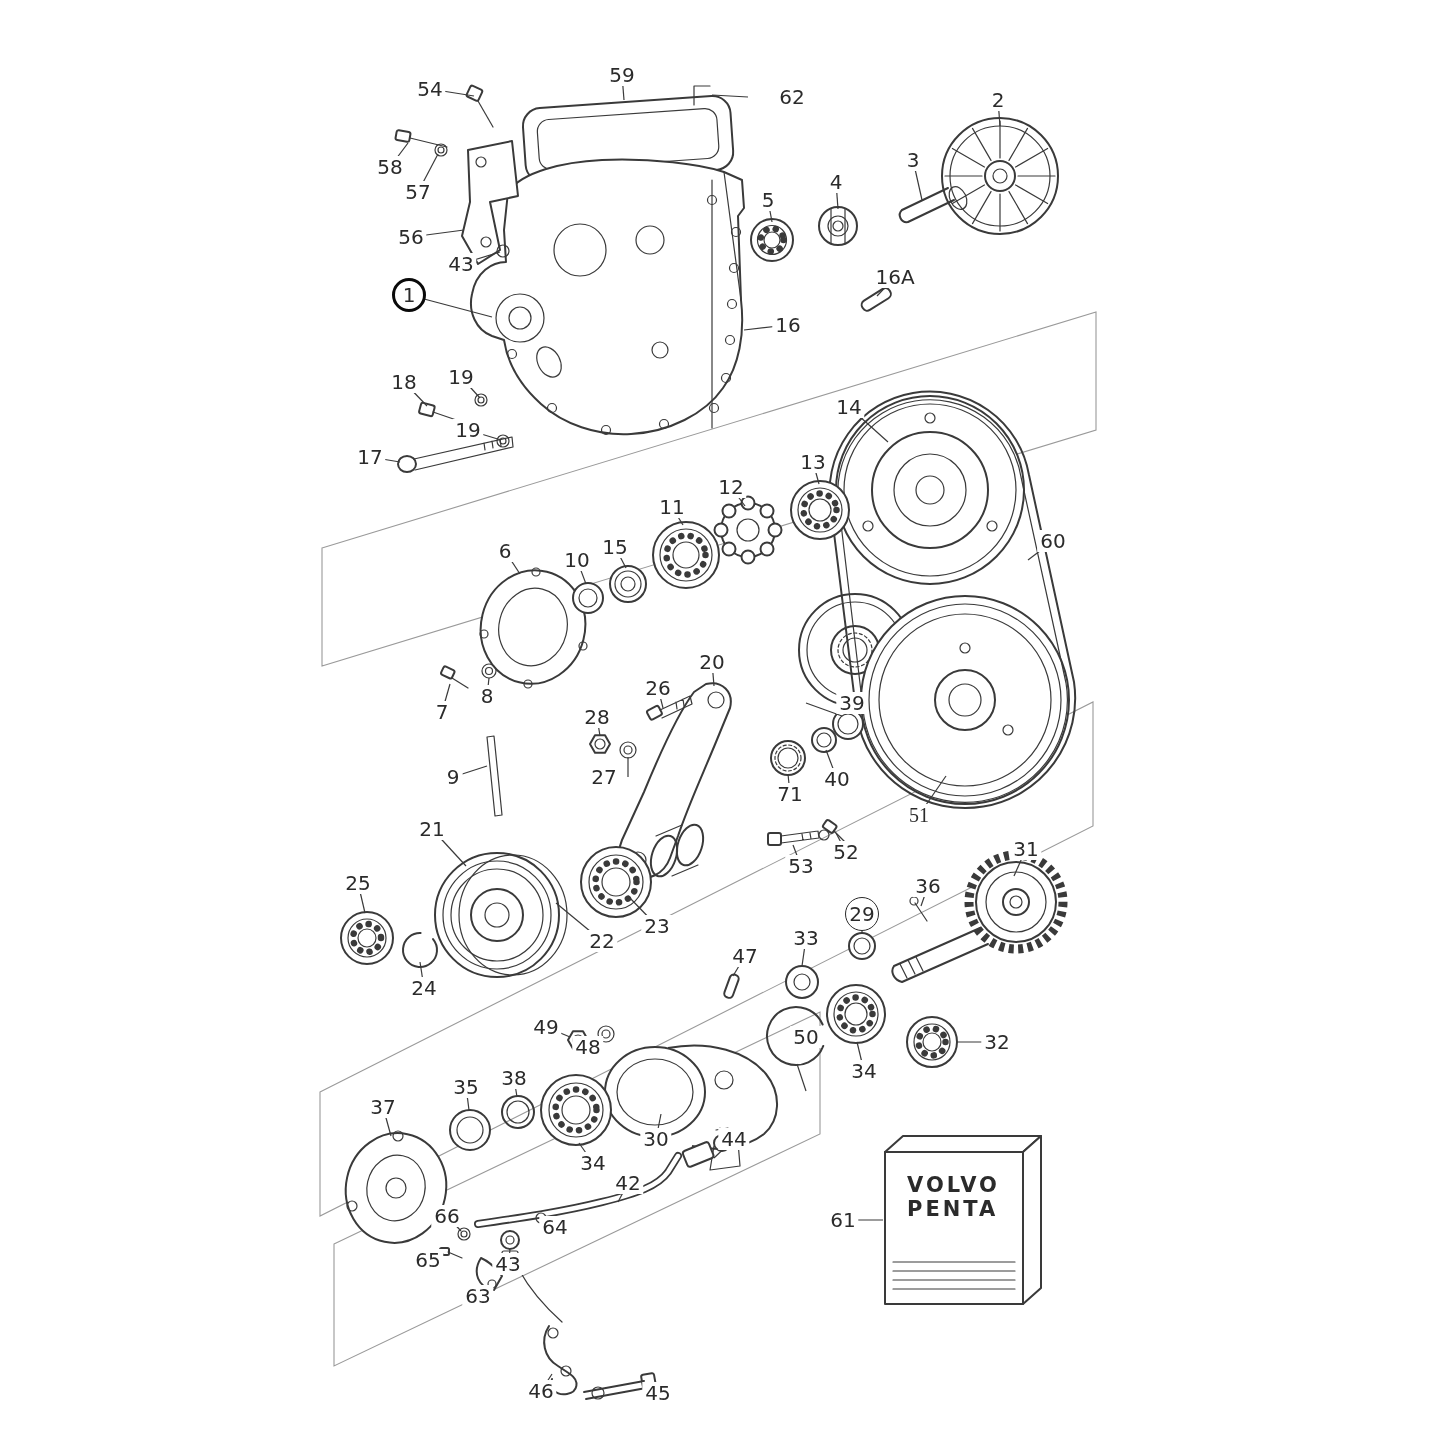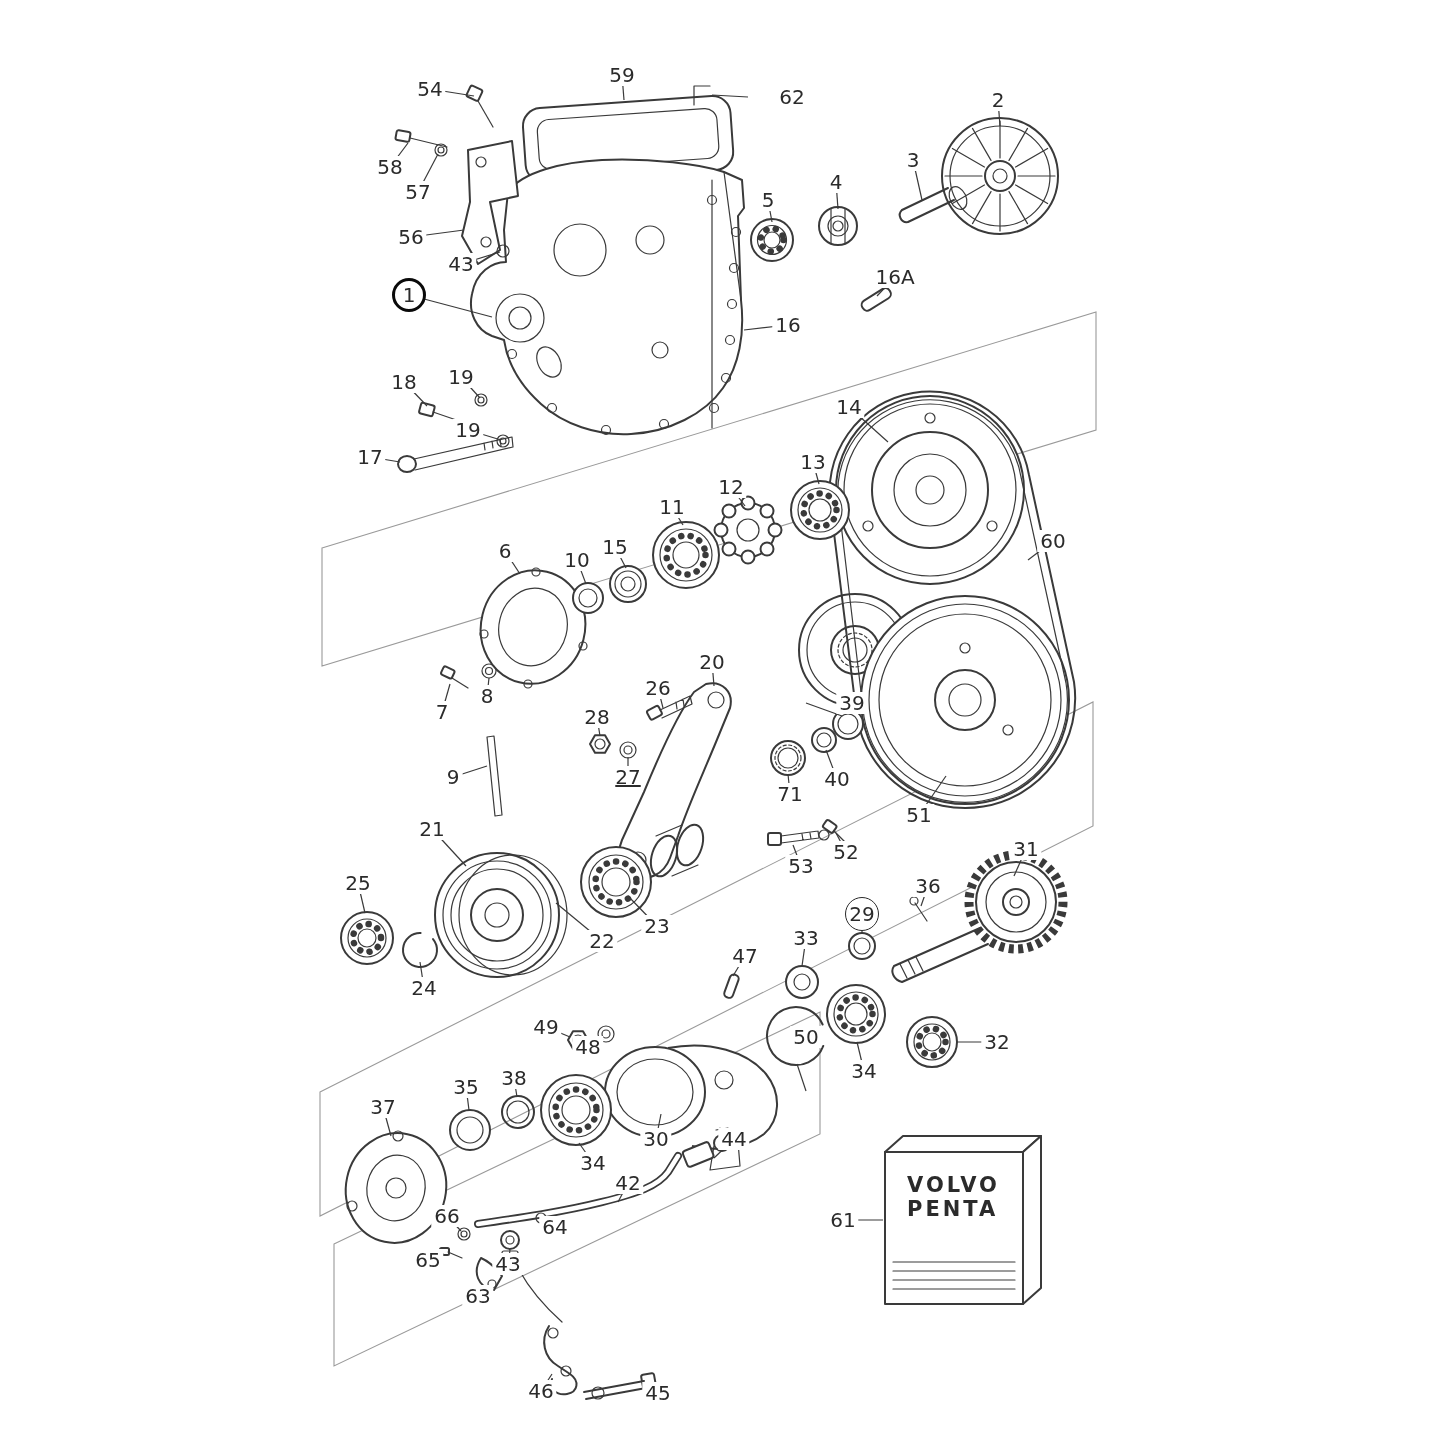--- a/index.html
+++ b/index.html
@@ -510,25 +510,25 @@
       <div class="callout" style="left: 1053px; top: 541px;">60</div>
       <div class="callout" style="left: 505px; top: 551px;">6</div>
       <div class="callout" style="left: 577px; top: 560px;">10</div>
       <div class="callout" style="left: 615px; top: 547px;">15</div>
       <div class="callout" style="left: 712px; top: 662px;">20</div>
       <div class="callout" style="left: 658px; top: 688px;">26</div>
       <div class="callout" style="left: 487px; top: 696px;">8</div>
       <div class="callout" style="left: 442px; top: 712px;">7</div>
       <div class="callout" style="left: 597px; top: 717px;">28</div>
       <div class="callout" style="left: 806px; top: 703px; margin-left: 46px;">39</div>
-      <div class="callout" style="left: 628px; top: 777px; text-decoration: underline;">27</div>
+      <div class="callout" style="left: 604px; top: 777px;">27</div>
       <div class="callout" style="left: 453px; top: 777px;">9</div>
       <div class="callout" style="left: 837px; top: 779px;">40</div>
       <div class="callout" style="left: 790px; top: 794px;">71</div>
-      <div class="callout" style="left: 919px; top: 815px;">51</div>
+      <div class="callout" style="left: 919px; top: 815px; font-family: Liberation Serif, serif;">51</div>
       <div class="callout" style="left: 432px; top: 829px;">21</div>
       <div class="callout" style="left: 801px; top: 866px;">53</div>
       <div class="callout" style="left: 846px; top: 852px;">52</div>
       <div class="callout" style="left: 1026px; top: 849px;">31</div>
       <div class="callout" style="left: 358px; top: 883px;">25</div>
       <div class="callout" style="left: 928px; top: 886px;">36</div>
       <div class="callout circled light" style="left: 862px; top: 914px;">29</div>
       <div class="callout" style="left: 806px; top: 938px;">33</div>
       <div class="callout" style="left: 657px; top: 926px; text-align: right;">23</div>
       <div class="callout" style="left: 602px; top: 941px;">22</div>

